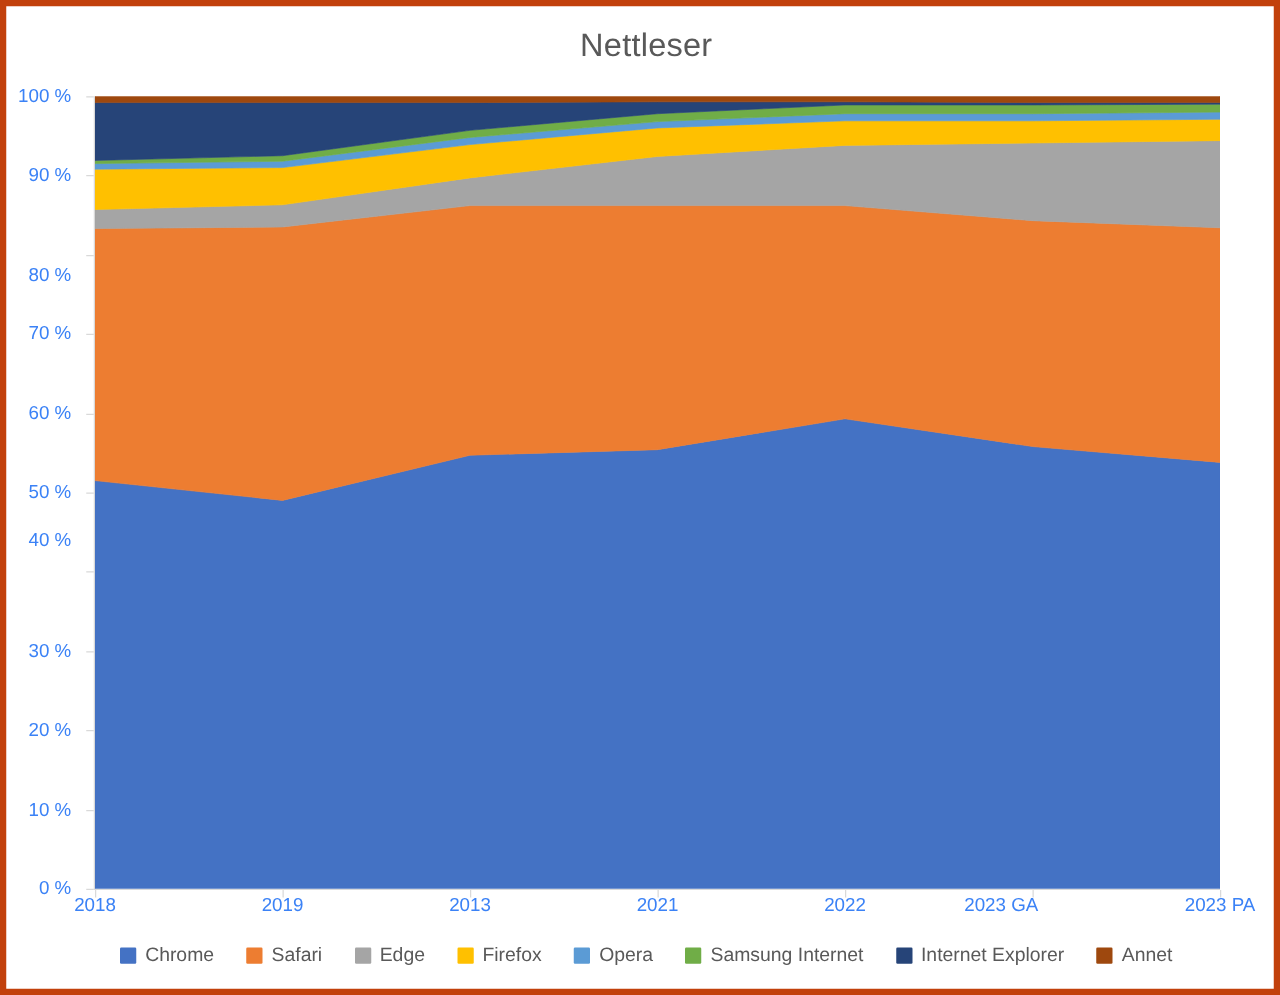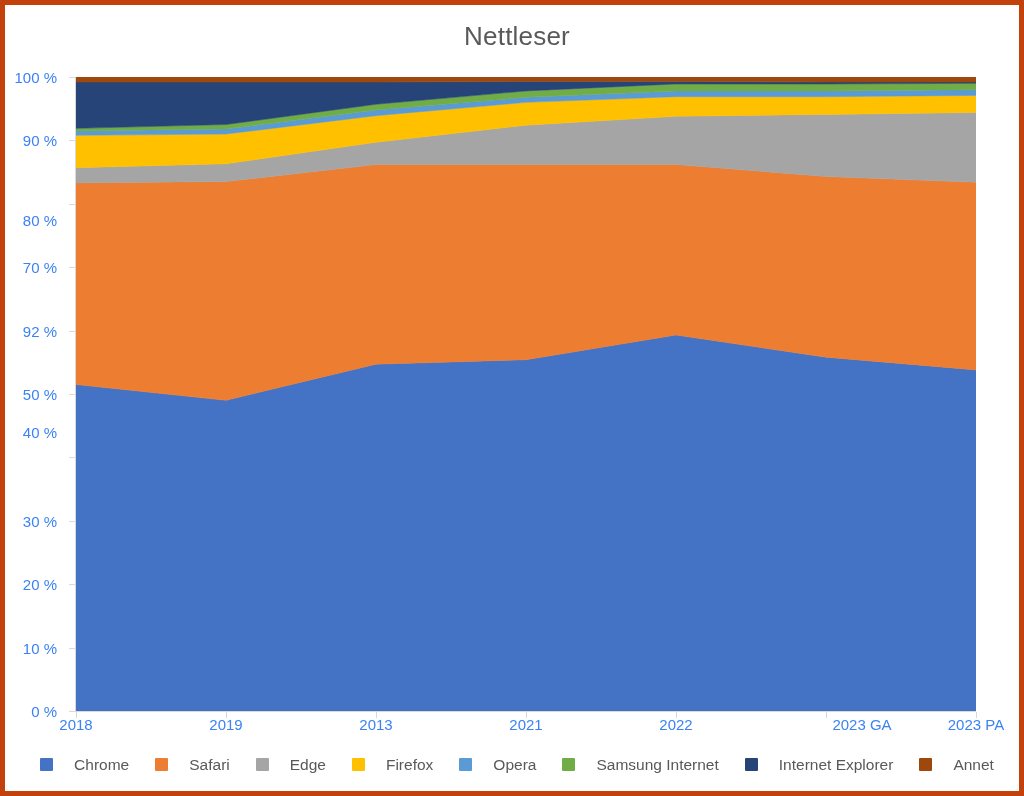--- a/index.html
+++ b/index.html
@@ -101,21 +101,21 @@
     width: 1024px;
     display: flex;
     justify-content: center;
     align-items: center;
     gap: 26px;
     flex-wrap: nowrap;
   }
   .legend-item {
     display: flex;
     align-items: center;
-    gap: 21px;
+    gap: 7px;
     white-space: nowrap;
   }
   .legend-swatch {
     width: 13px;
     height: 13px;
     flex: 0 0 auto;
     border-radius: 1px;
   }
   .legend-label {
     font-size: 15.5px;
@@ -139,21 +139,21 @@
       <div class="y-tick-label" style="top: 642.6px;">10 %</div>
       <div class="y-tick-mark" style="top: 643px;"></div>
       <div class="y-tick-label" style="top: 579.2px;">20 %</div>
       <div class="y-tick-mark" style="top: 579px;"></div>
       <div class="y-tick-label" style="top: 515.8px;">30 %</div>
       <div class="y-tick-mark" style="top: 516px;"></div>
       <div class="y-tick-label" style="top: 427px; text-align: right;">40 %</div>
       <div class="y-tick-mark" style="top: 452px;"></div>
       <div class="y-tick-label" style="top: 389px;">50 %</div>
       <div class="y-tick-mark" style="top: 389px;"></div>
-      <div class="y-tick-label" style="top: 325.6px;">92 %</div>
+      <div class="y-tick-label" style="top: 325.6px;">60 %</div>
       <div class="y-tick-mark" style="top: 326px;"></div>
       <div class="y-tick-label" style="top: 262.2px;">70 %</div>
       <div class="y-tick-mark" style="top: 262px;"></div>
       <div class="y-tick-label" style="top: 198.8px; margin-top: 16px;">80 %</div>
       <div class="y-tick-mark" style="top: 199px;"></div>
       <div class="y-tick-label" style="top: 135.4px;">90 %</div>
       <div class="y-tick-mark" style="top: 135px;"></div>
       <div class="y-tick-label" style="top: 72px;">100 %</div>
       <div class="y-tick-mark" style="top: 72px;"></div>
     </div>
@@ -161,21 +161,21 @@
       <div class="x-tick-label" style="left: 71px;">2018</div>
       <div class="x-tick-mark" style="left: 71px;"></div>
       <div class="x-tick-label" style="left: 221px;">2019</div>
       <div class="x-tick-mark" style="left: 221px;"></div>
       <div class="x-tick-label" style="left: 371px;">2013</div>
       <div class="x-tick-mark" style="left: 371px;"></div>
       <div class="x-tick-label" style="left: 521px;">2021</div>
       <div class="x-tick-mark" style="left: 521px;"></div>
       <div class="x-tick-label" style="left: 671px;">2022</div>
       <div class="x-tick-mark" style="left: 671px;"></div>
-      <div class="x-tick-label" style="left: 857px;">2023 GA</div>
+      <div class="x-tick-label" style="left: 796px;">2023 GA</div>
       <div class="x-tick-mark" style="left: 821px;"></div>
       <div class="x-tick-label" style="left: 971px;">2023 PA</div>
       <div class="x-tick-mark" style="left: 971px;"></div>
     </div>
 
   <div id="plot-area">
     <svg id="plot-svg" viewBox="0 0 900 634" preserveAspectRatio="none">
         <path d="M0.00 307.49 L150.00 323.34 L300.00 287.20 L450.00 282.76 L600.00 258.04 L750.00 280.23 L900.00 292.91 L900.00 634.00 L750.00 634.00 L600.00 634.00 L450.00 634.00 L300.00 634.00 L150.00 634.00 L0.00 634.00 Z" fill="#4472C4" stroke="#4472C4" stroke-width="0.5"></path>
         <path d="M0.00 105.88 L150.00 104.61 L300.00 87.49 L450.00 87.49 L600.00 87.49 L750.00 99.54 L900.00 105.24 L900.00 292.91 L750.00 280.23 L600.00 258.04 L450.00 282.76 L300.00 287.20 L150.00 323.34 L0.00 307.49 Z" fill="#ED7D31" stroke="#ED7D31" stroke-width="0.5"></path>
         <path d="M0.00 90.66 L150.00 86.86 L300.00 65.30 L450.00 48.18 L600.00 39.31 L750.00 37.41 L900.00 35.50 L900.00 105.24 L750.00 99.54 L600.00 87.49 L450.00 87.49 L300.00 87.49 L150.00 104.61 L0.00 105.88 Z" fill="#A5A5A5" stroke="#A5A5A5" stroke-width="0.5"></path>

